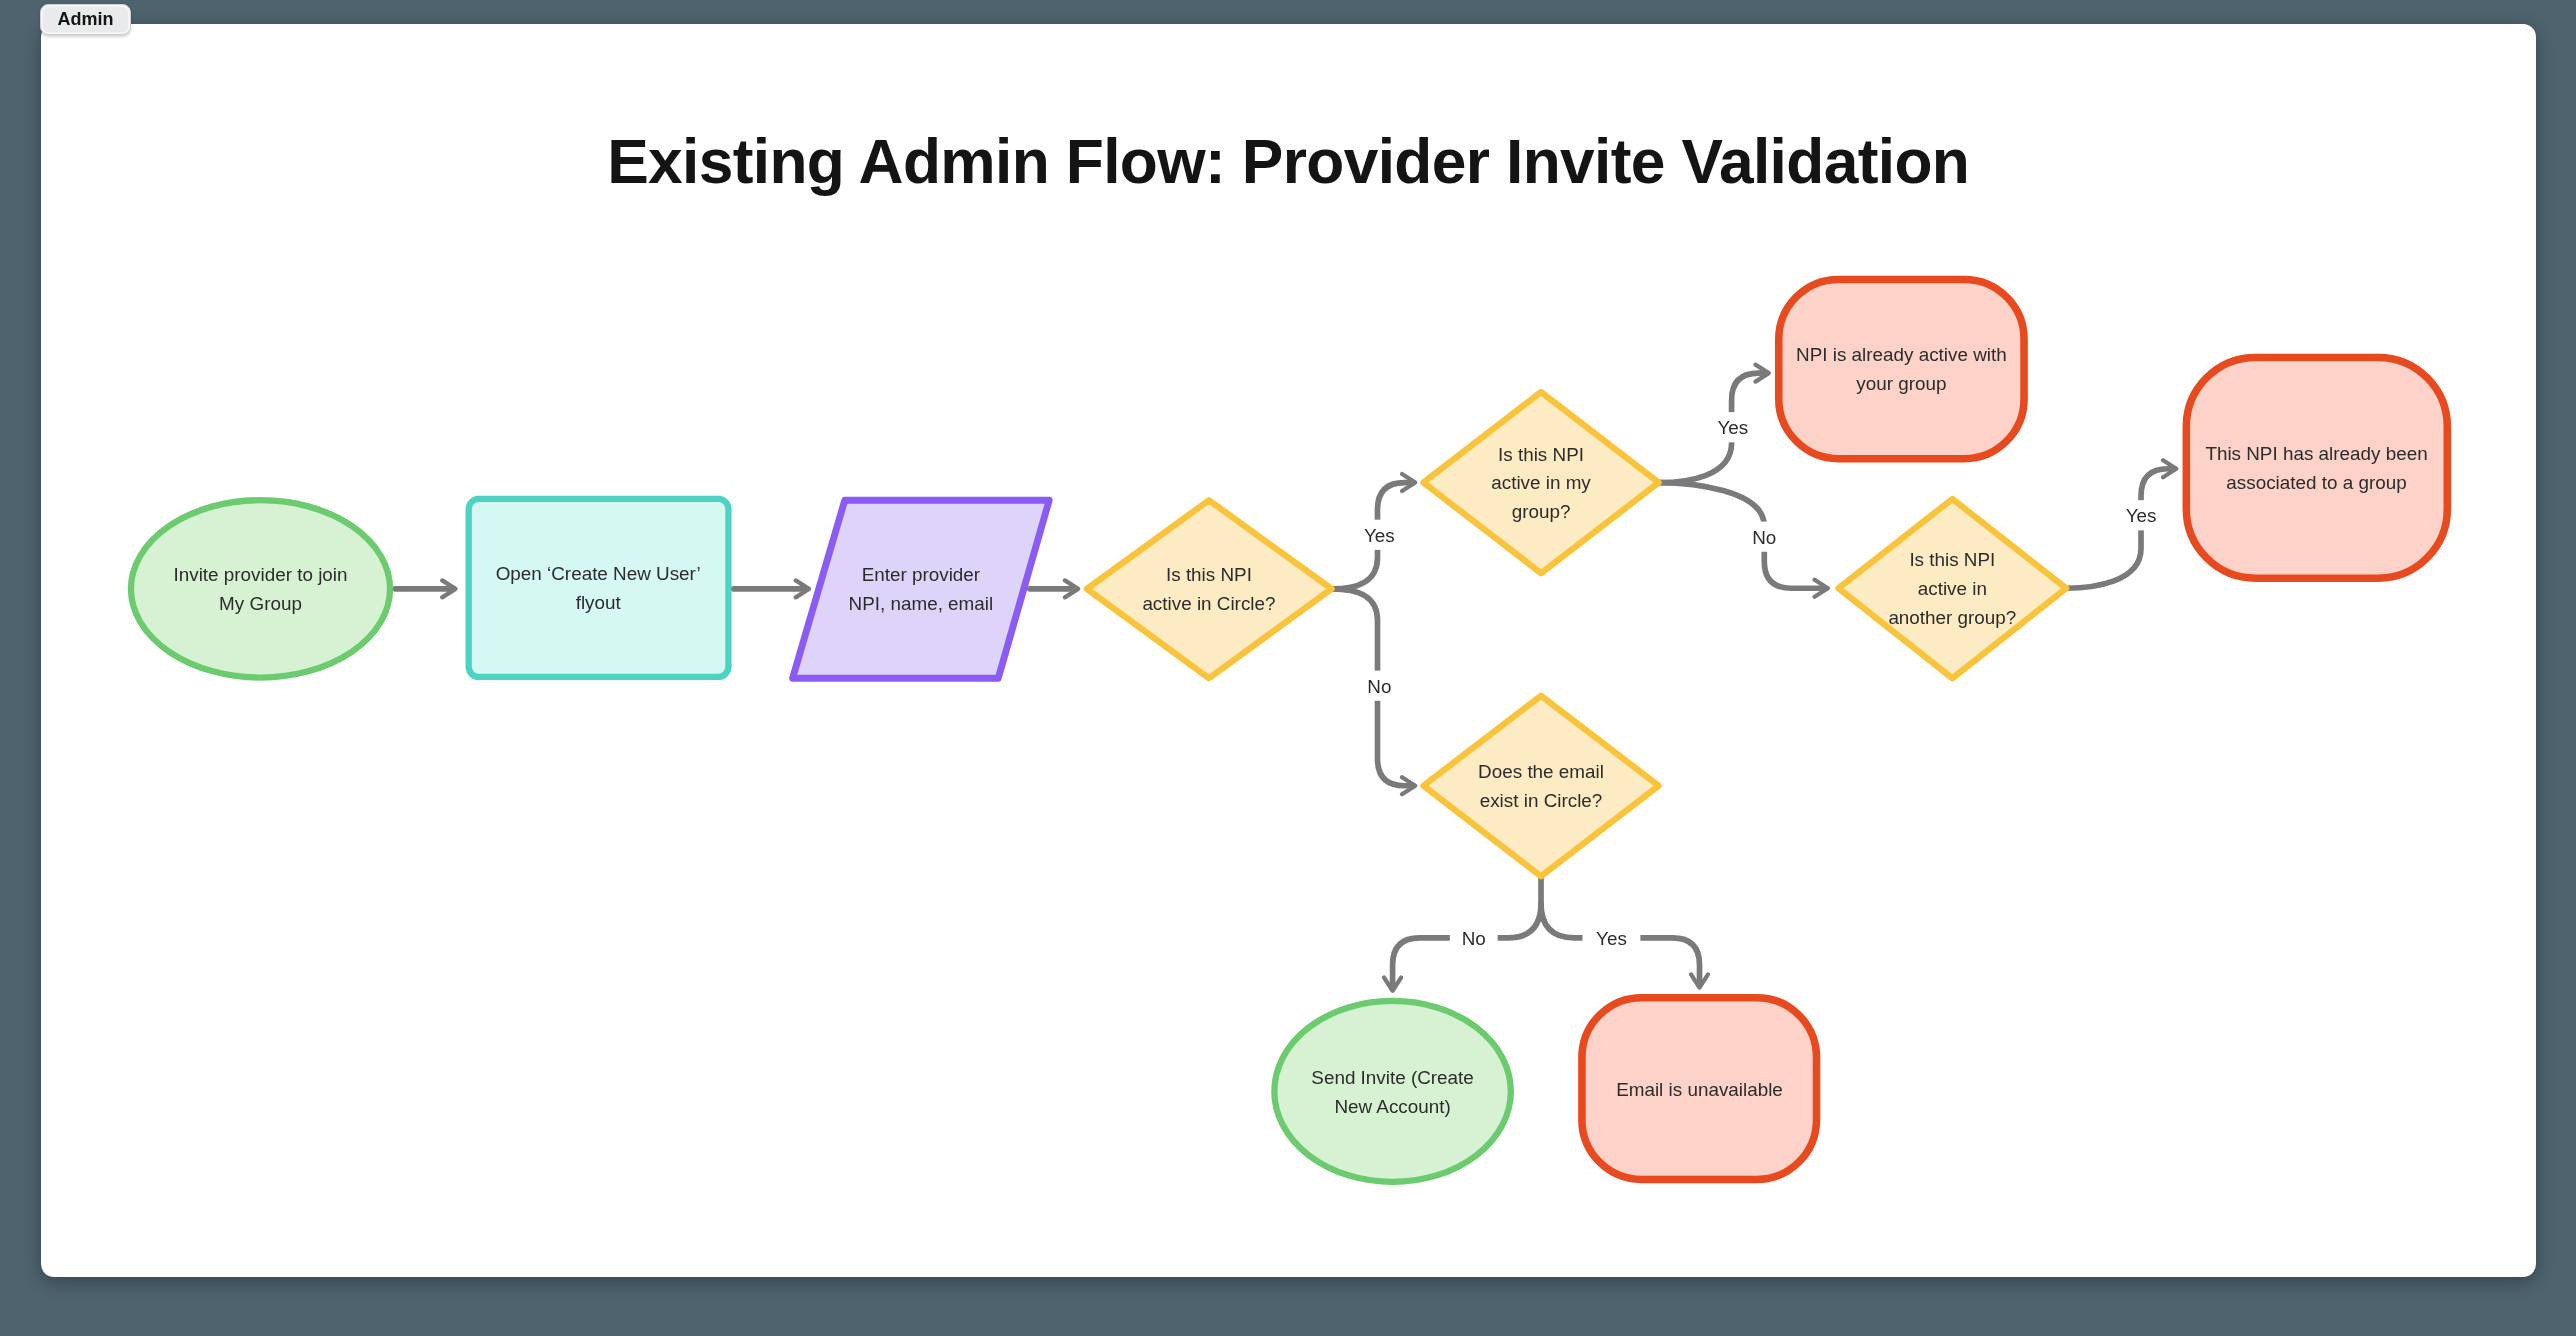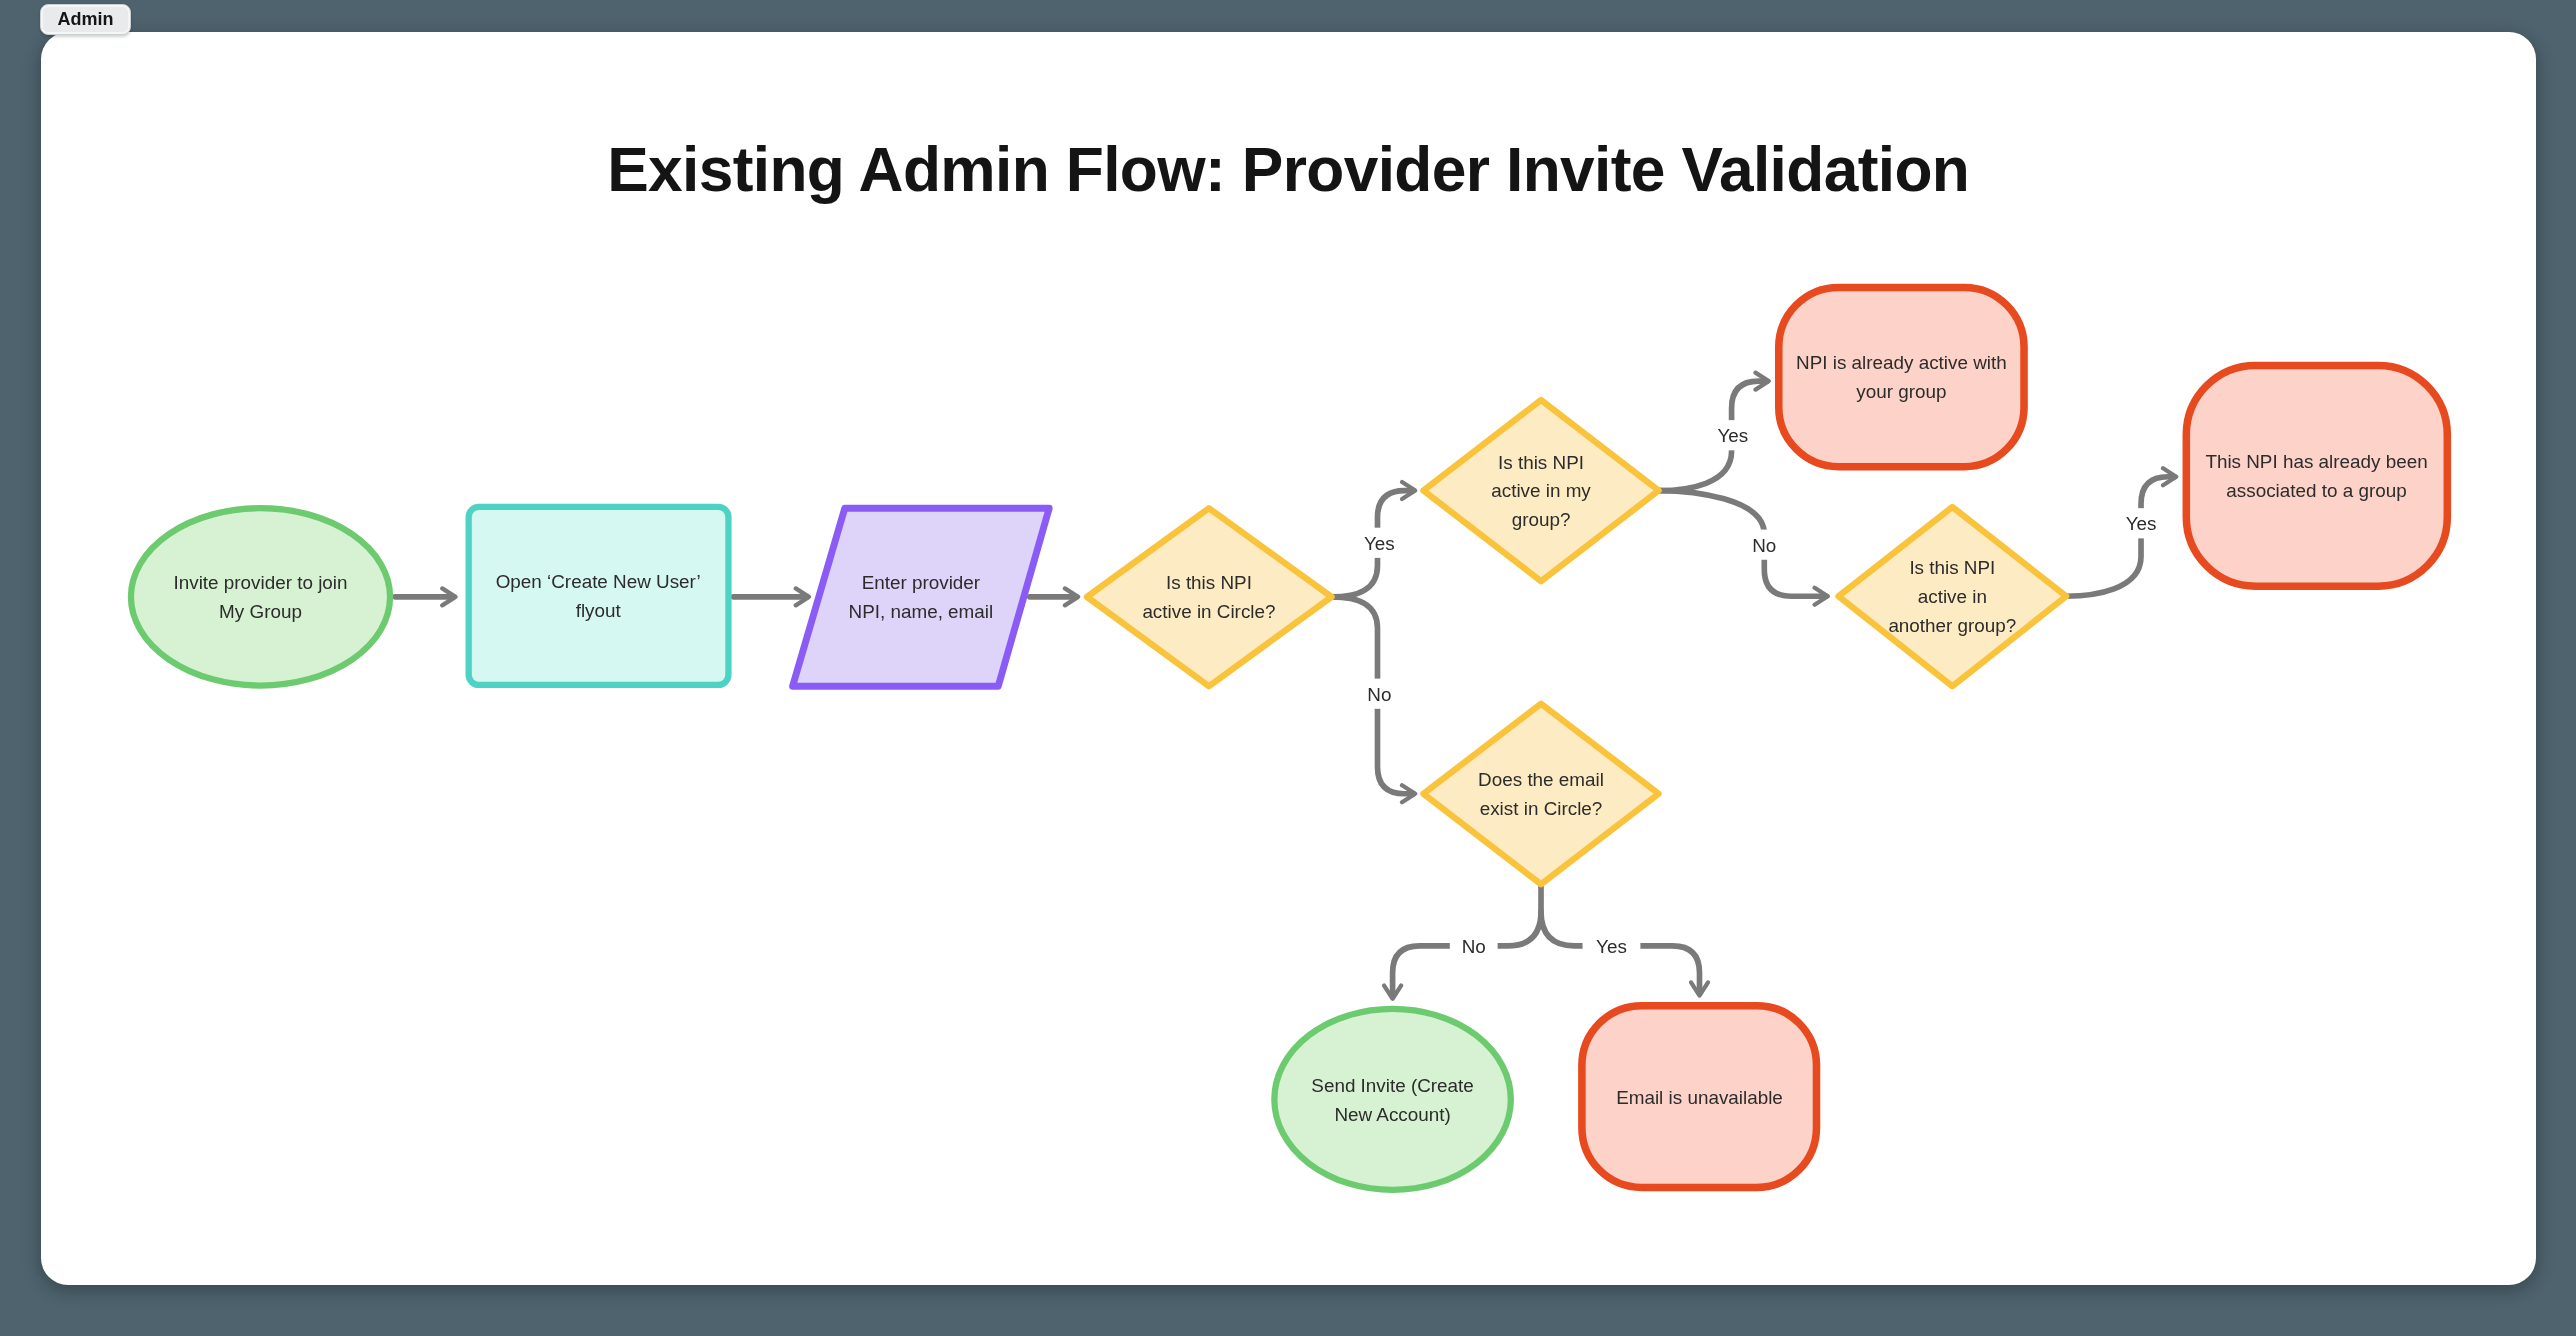--- a/index.html
+++ b/index.html
@@ -16,22 +16,22 @@
     font-family:"Liberation Sans",sans-serif;background:var(--background);}
   .stage{position:relative;width:2576px;height:1336px;padding-left:27px;}
   .admin-tab{
     position:absolute;left:40px;top:4.4px;height:31px;padding:0 16.4px;
     background:#e9eaeb;border:1.3px solid #cdd0d2;border-radius:8.2px;
     font-family:"Liberation Sans",sans-serif;font-size:18px;font-weight:600;color:#151515;
     box-shadow:0 1.3px 3.1px rgba(0,0,0,.18), inset 0 0 0 1.9px rgba(255,255,255,.55);
     cursor:pointer;z-index:3;line-height:29px;
   }
   .canvas{
-    position:absolute;left:41px;top:32px;width:2495px;height:1253px;
-    background:var(--canvas);border-radius:27px;
+    position:absolute;left:41px;top:24px;width:2495px;height:1253px;
+    background:var(--canvas);border-radius:13px;
     box-shadow:0 5px 17.6px rgba(0,0,0,.30);z-index:1;
   }
   svg{display:block}
   .edge{fill:none;stroke:var(--connector);stroke-width:9;stroke-linecap:round;stroke-linejoin:round}
   .arrowhead{fill:none;stroke:var(--connector);stroke-linecap:round;stroke-linejoin:round}
   .node-green{fill:var(--green_fill);stroke:var(--green_stroke);stroke-width:10;stroke-linejoin:round}
   .node-teal{fill:var(--teal_fill);stroke:var(--teal_stroke);stroke-width:10;stroke-linejoin:round}
   .node-purple{fill:var(--purple_fill);stroke:var(--purple_stroke);stroke-width:11;stroke-linejoin:round}
   .node-amber{fill:var(--amber_fill);stroke:var(--amber_stroke);stroke-width:10;stroke-linejoin:round}
   .node-red{fill:var(--red_fill);stroke:var(--red_stroke);stroke-width:12;stroke-linejoin:round}

